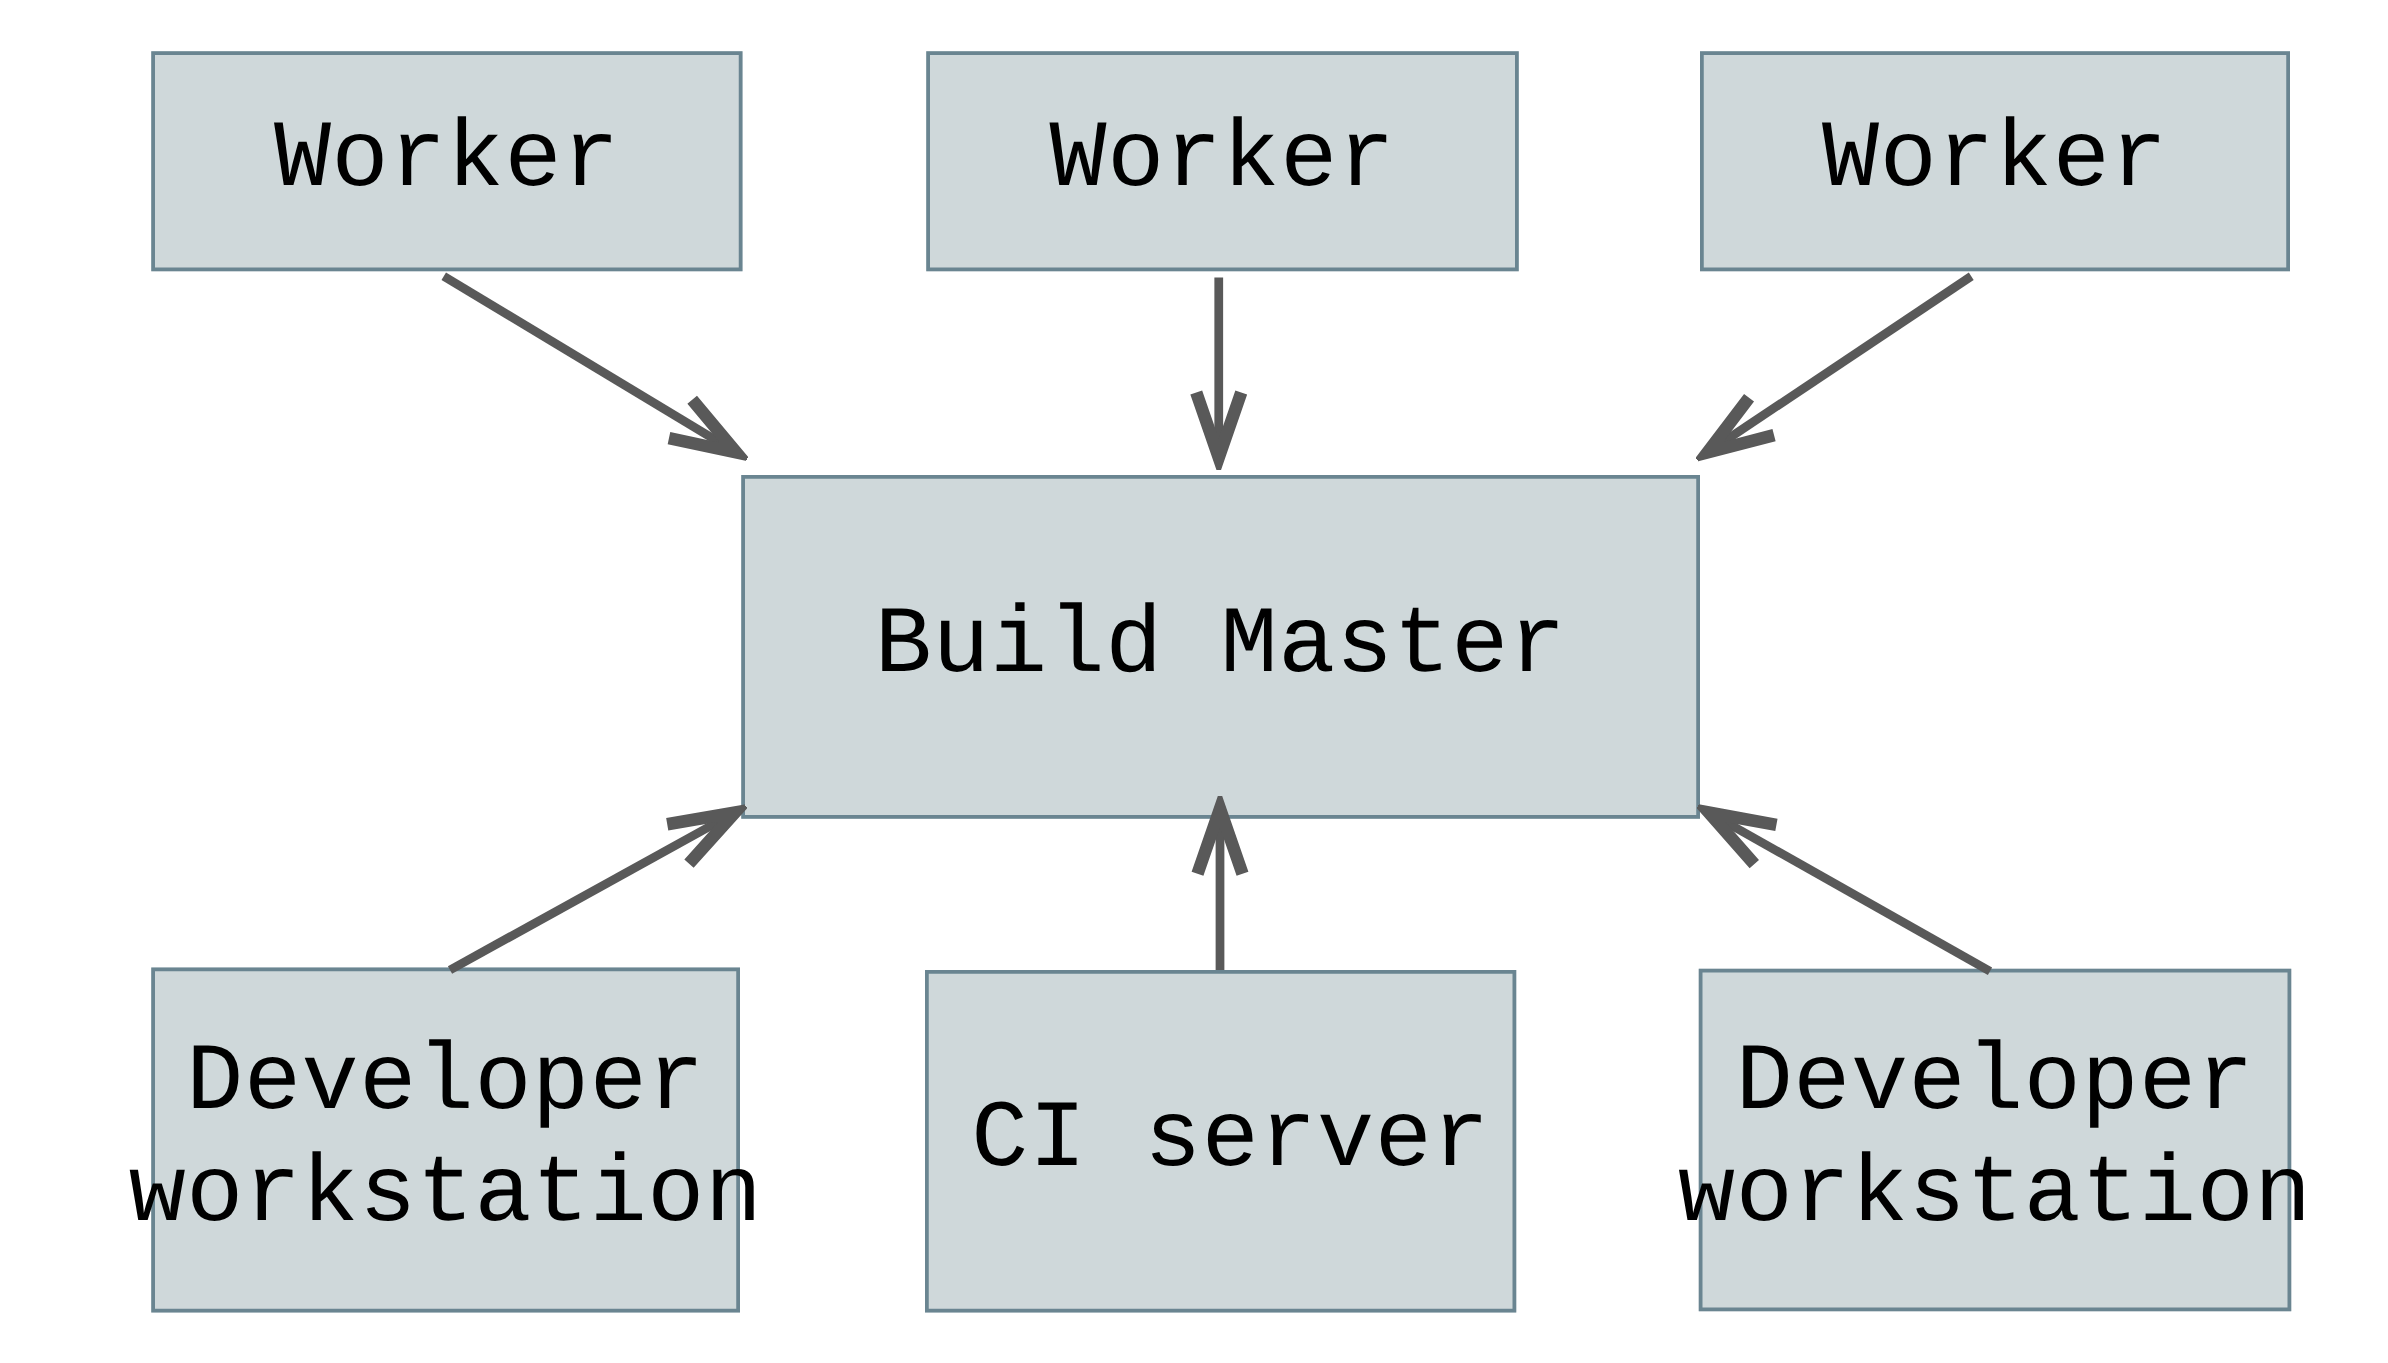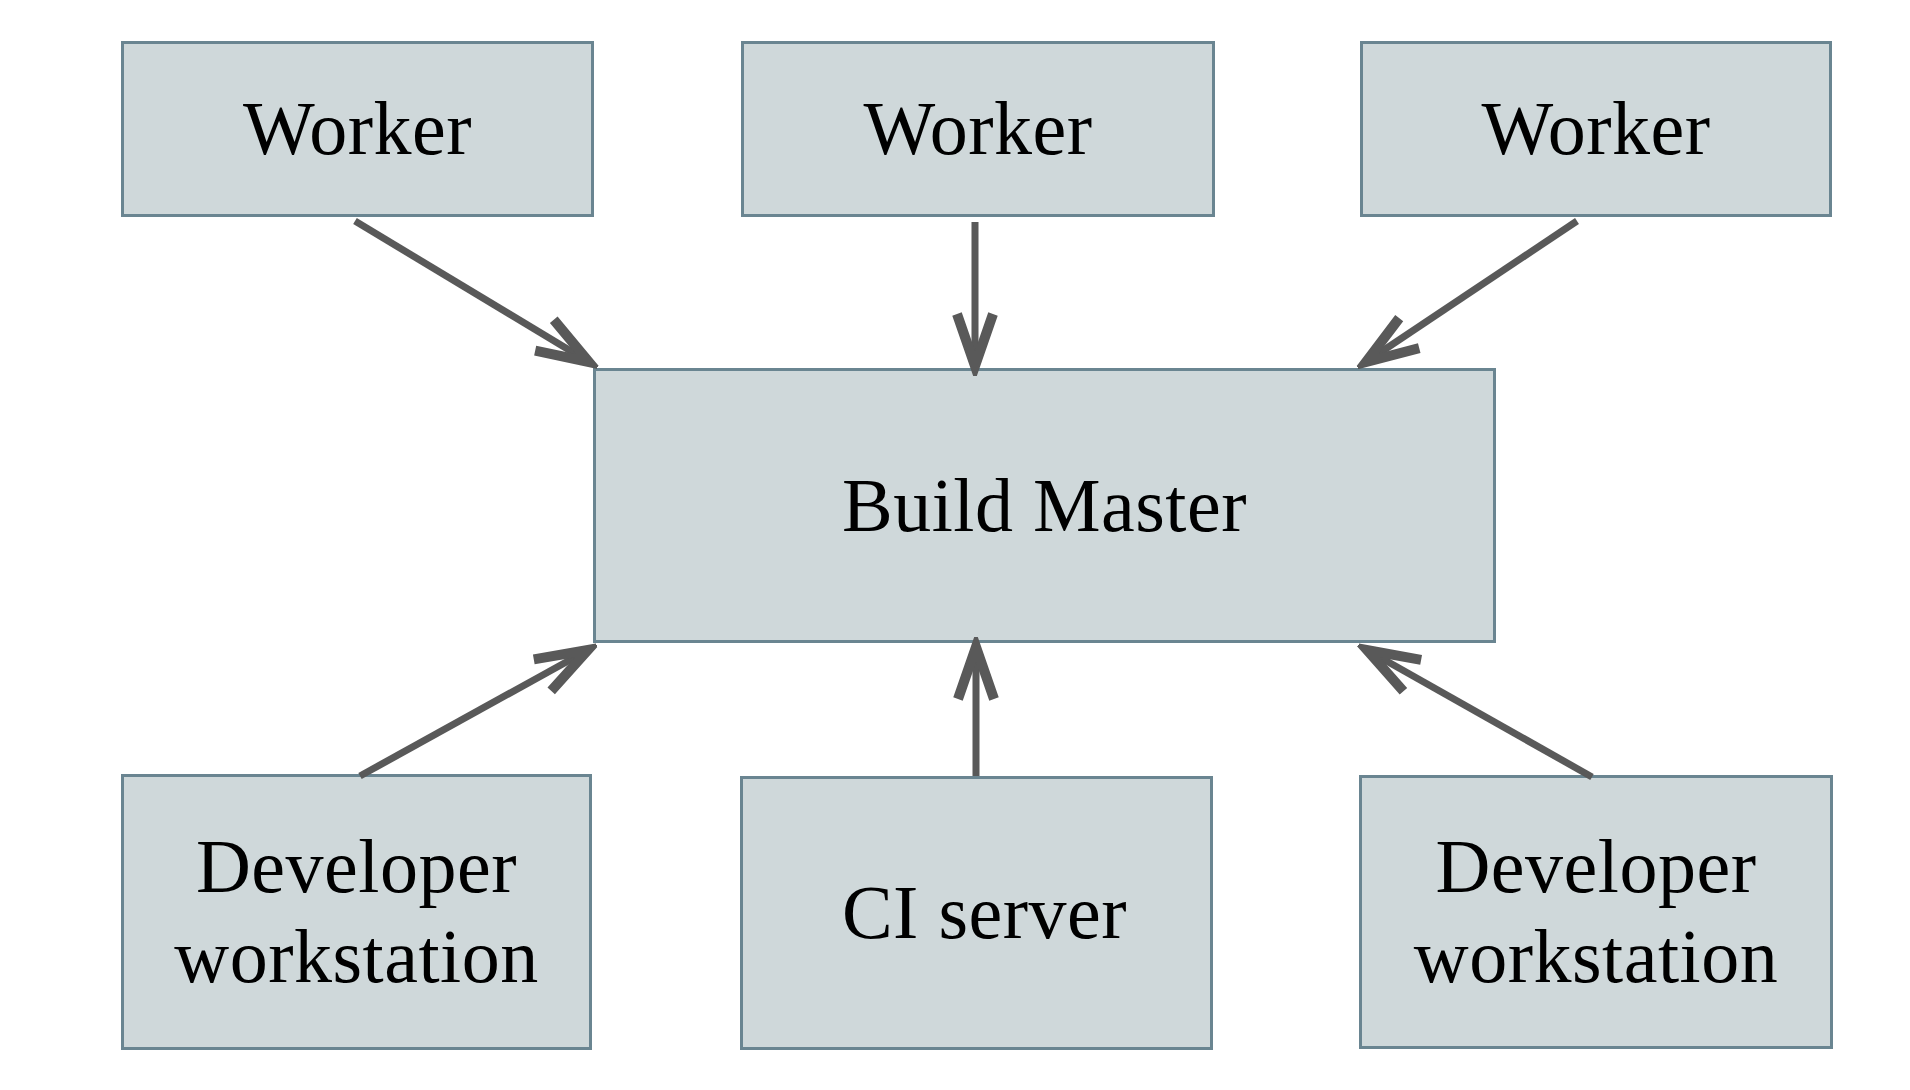--- a/index.html
+++ b/index.html
@@ -5,21 +5,21 @@
   html, body {
     margin: 0;
     padding: 0;
     background: #ffffff;
   }
   .canvas {
     position: relative;
     width: 1910px;
     height: 1090px;
     background: var(--bg-color, #ffffff);
-    font-family: Liberation Serif, serif;
+    font-family: Liberation Mono, monospace;
     overflow: hidden;
   }
   .node {
     position: absolute;
     box-sizing: border-box;
     background: var(--node-fill, #cfd8da);
     border: 3px solid var(--node-border, #6a8591);
     display: flex;
     align-items: center;
     justify-content: center;
@@ -27,21 +27,21 @@
     color: var(--text-color, #000000);
     font-size: 76px;
     line-height: 1.18;
     letter-spacing: 0.5px;
   }
   .node span { display: block; padding: 0 10px; }
 
   .node-worker-1 { left: 121px; top: 41px;  width: 473px; height: 176px; }
   .node-worker-2 { left: 741px; top: 41px;  width: 474px; height: 176px; }
   .node-worker-3 { left: 1360px; top: 41px; width: 472px; height: 176px; }
-  .node-build-master { left: 593px; top: 368px; width: 903px; height: 275px; }
+  .node-build-master { left: 593px; top: 380px; width: 767px; height: 275px; }
   .node-dev-1 { left: 121px; top: 774px;  width: 471px; height: 276px; }
   .node-ci    { left: 740px; top: 776px;  width: 473px; height: 274px; padding-left: 16px; }
   .node-dev-2 { left: 1359px; top: 775px; width: 474px; height: 274px; }
 
   .edges {
     position: absolute;
     left: 0;
     top: 0;
     pointer-events: none;
   }

